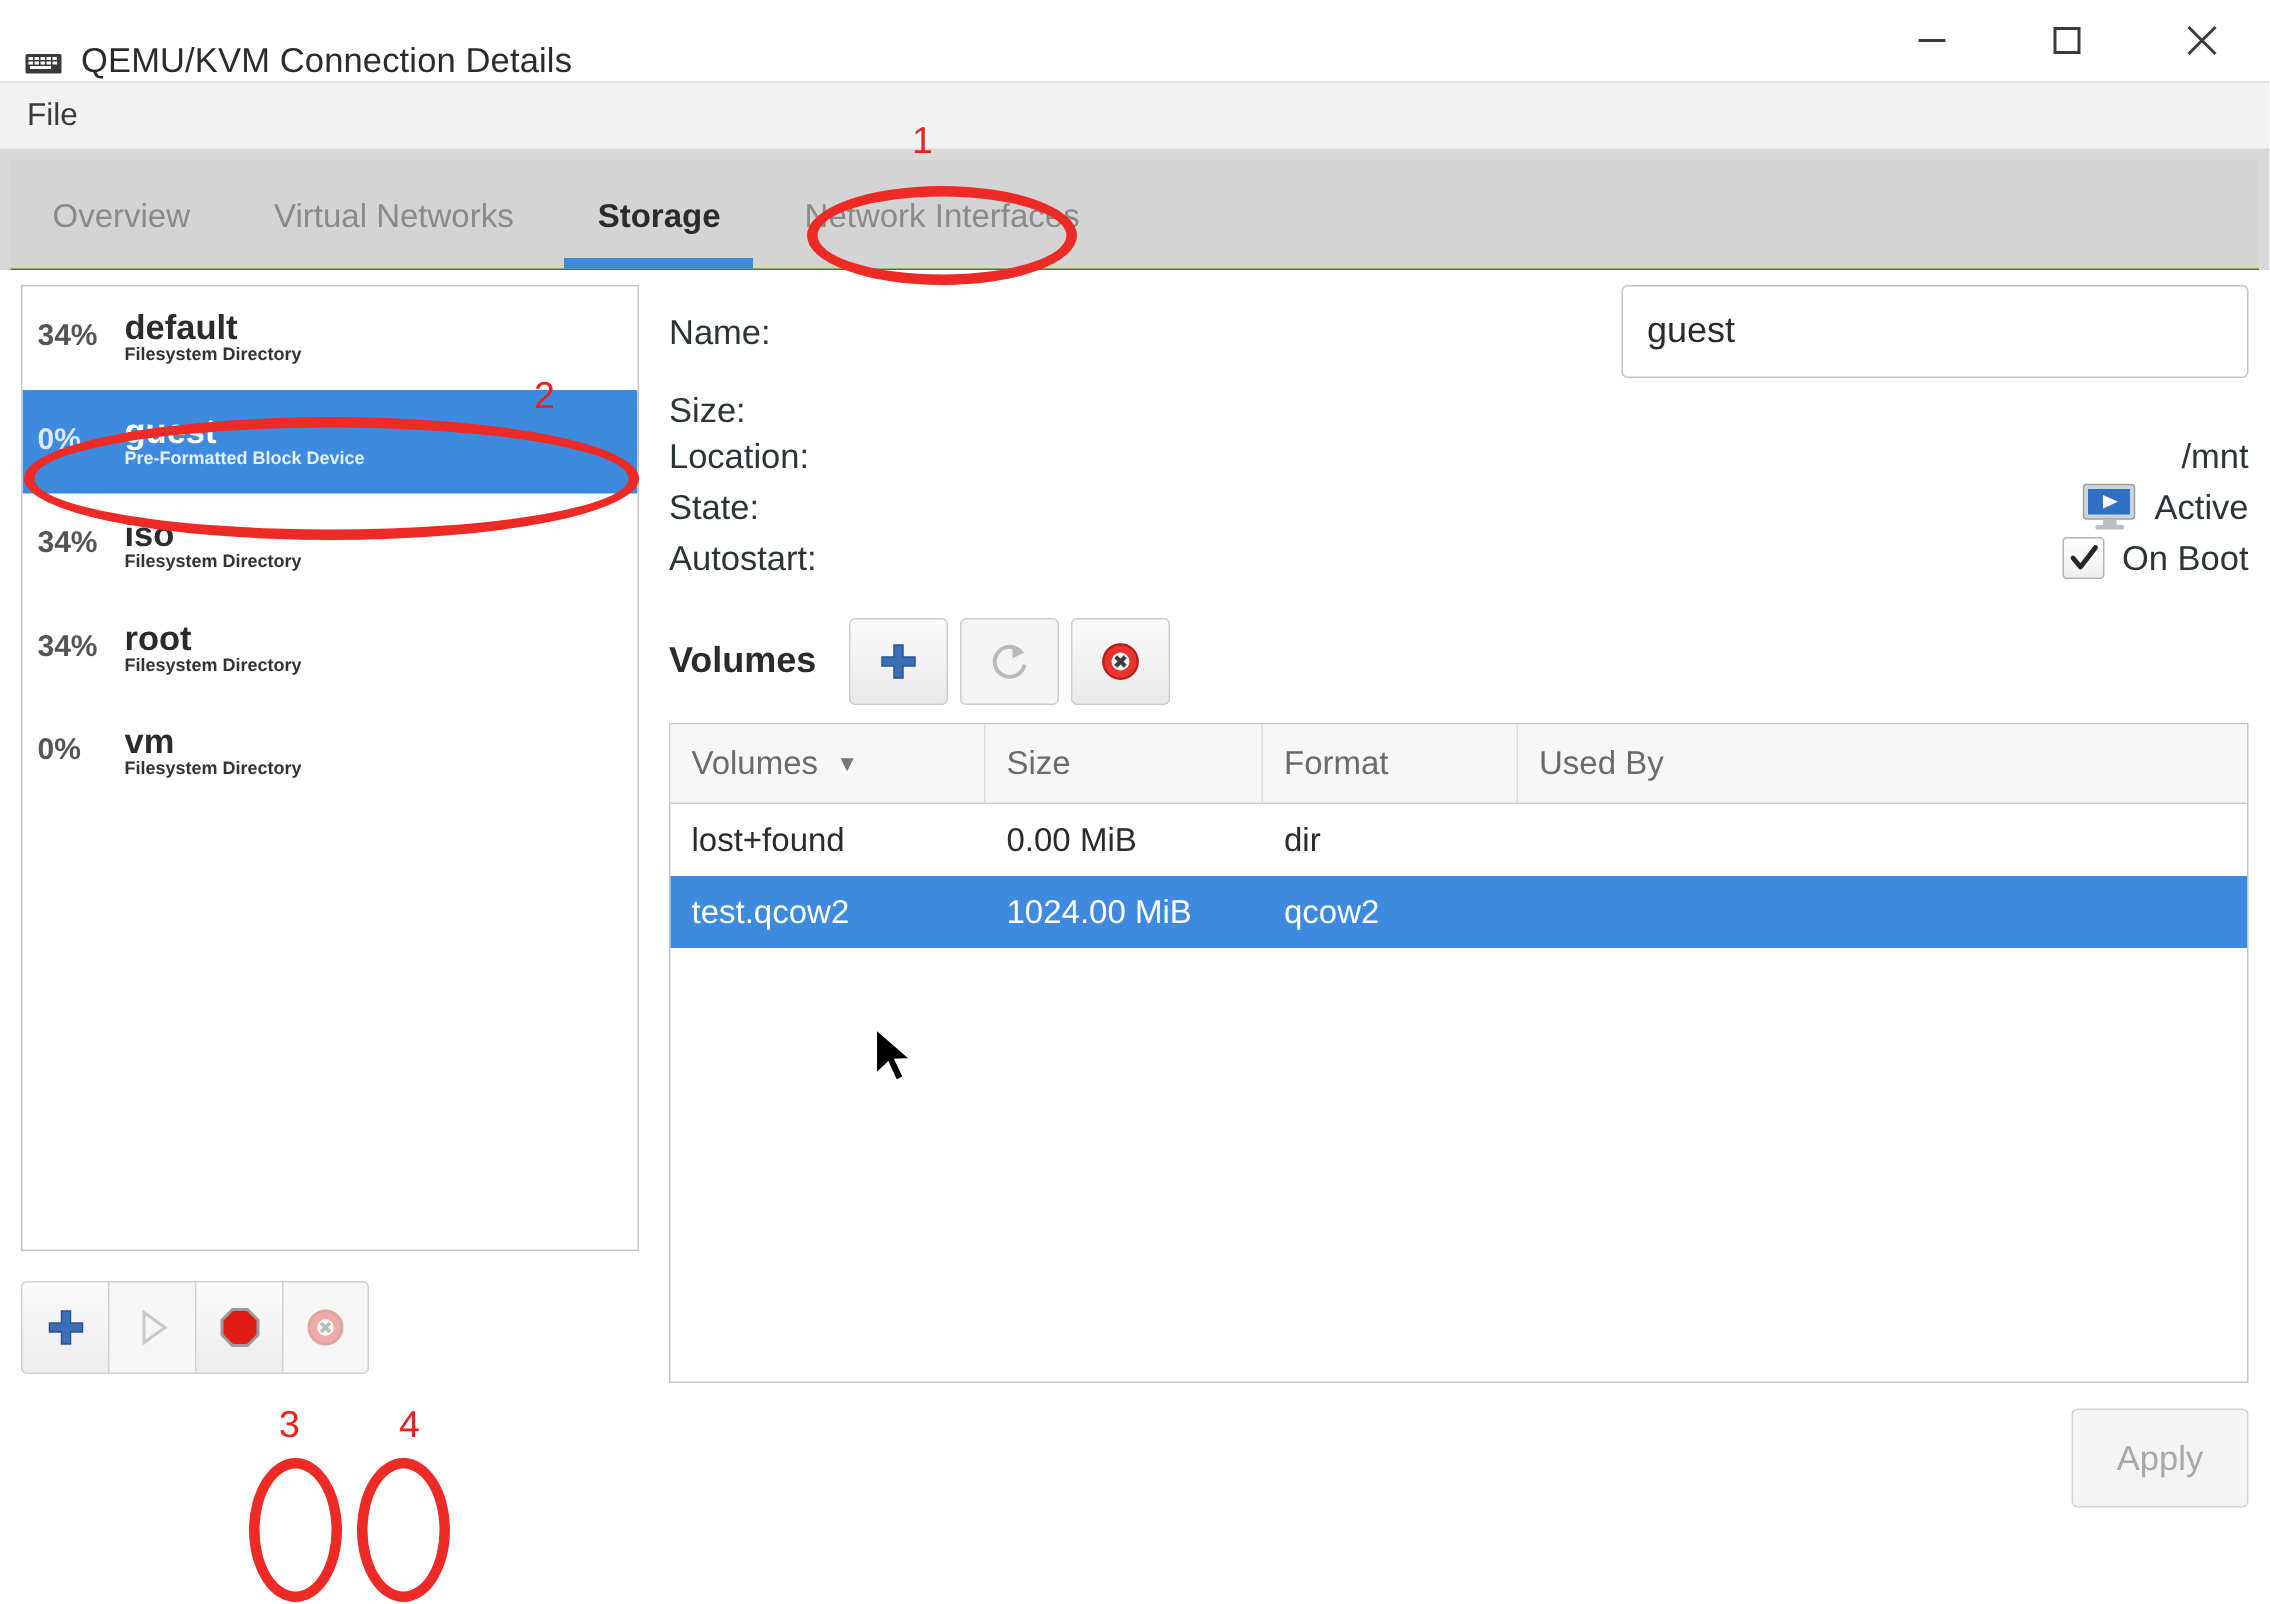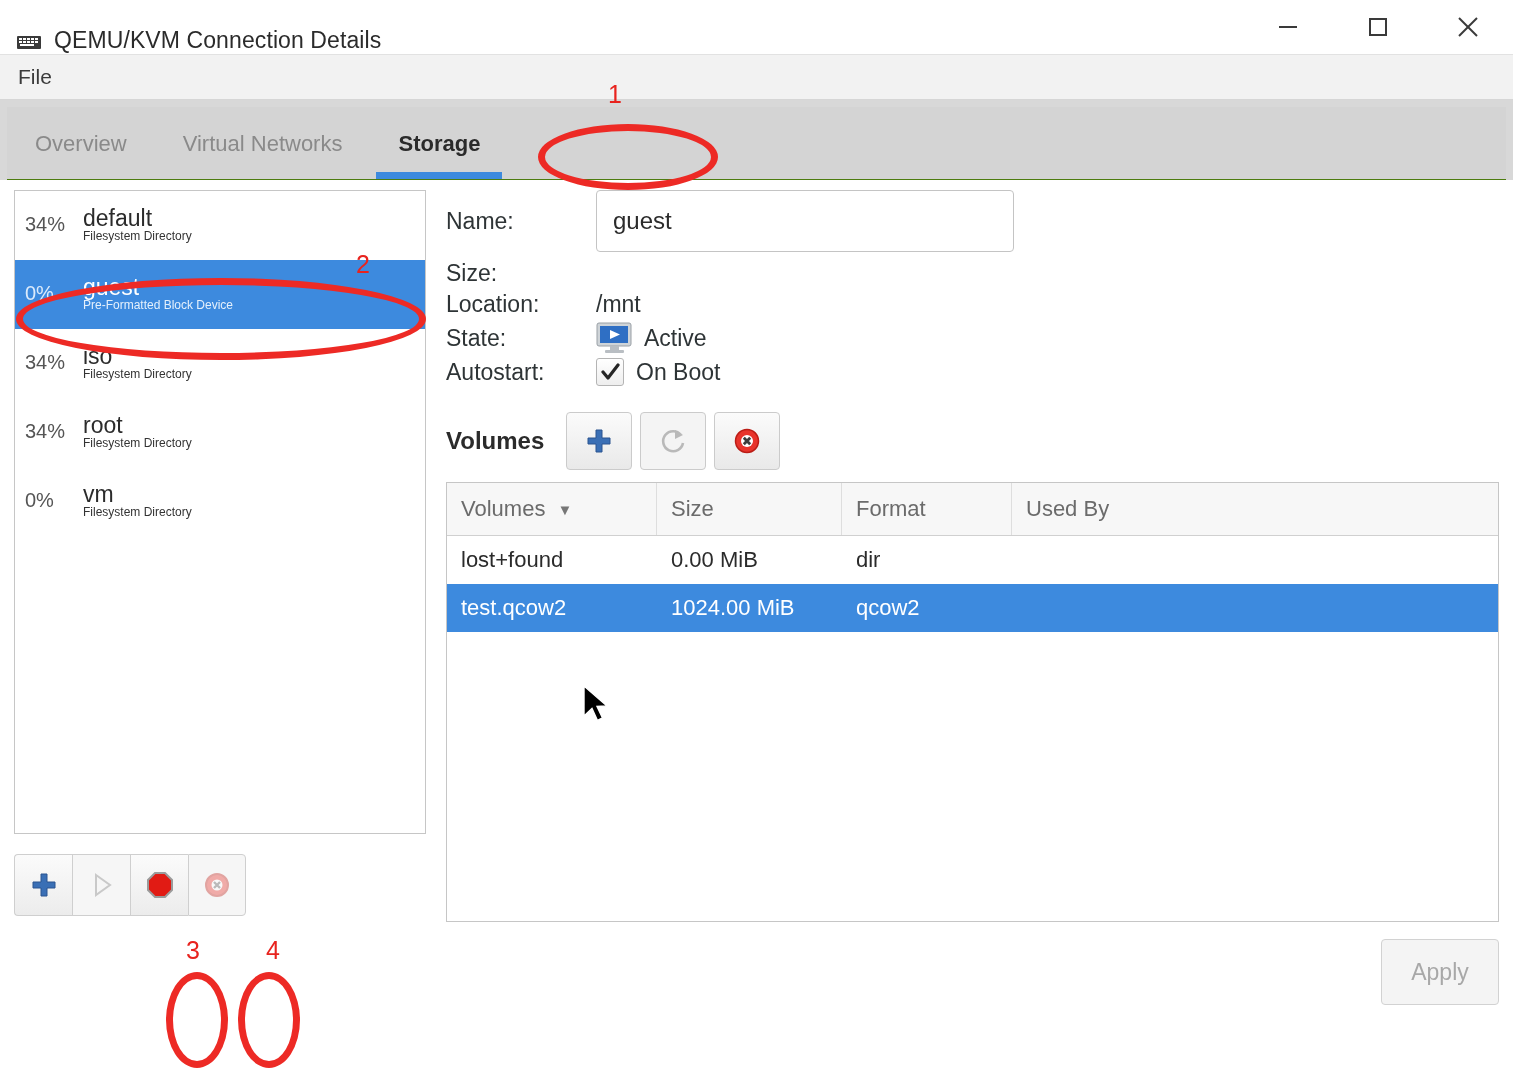--- a/index.html
+++ b/index.html
@@ -132,20 +132,21 @@
     background: #ffffff;
     overflow: hidden;
     box-sizing: border-box;
   }
   .pool-row {
     display: flex;
     align-items: center;
     padding: 5px 10px 7px 10px;
     box-sizing: border-box;
     height: 69px;
+    font-weight: bold;
   }
   .pool-row.selected {
     background: #3d8ade;
     color: #ffffff;
   }
   .pool-pct {
     width: 58px;
     flex: 0 0 58px;
     font-size: 20px;
     color: #555555;
@@ -195,20 +196,21 @@
     flex: 1 1 auto;
     padding-left: 20px;
     display: flex;
     flex-direction: column;
     min-width: 0;
   }
   .field-row {
     display: flex;
     align-items: center;
     margin-bottom: 4px;
+    justify-content: space-between;
   }
   .field-label {
     width: 150px;
     flex: 0 0 150px;
     font-size: 23px;
     color: #2e3436;
   }
   .name-input {
     width: 418px;
     height: 62px;
@@ -398,20 +400,21 @@
 
 <div class="menubar">
   <div class="menu-item">File</div>
 </div>
 
 <div class="notebook">
   <div class="tabstrip">
     <div class="tab">Overview</div>
     <div class="tab">Virtual Networks</div>
     <div class="tab active">Storage</div>
+    <div class="tab">Network Interfaces</div>
   </div>
 </div>
 
 <div class="content">
 
   <div class="pool-panel">
     <div class="pool-list">
 
       <div class="pool-row">
         <div class="pool-pct">34%</div>

